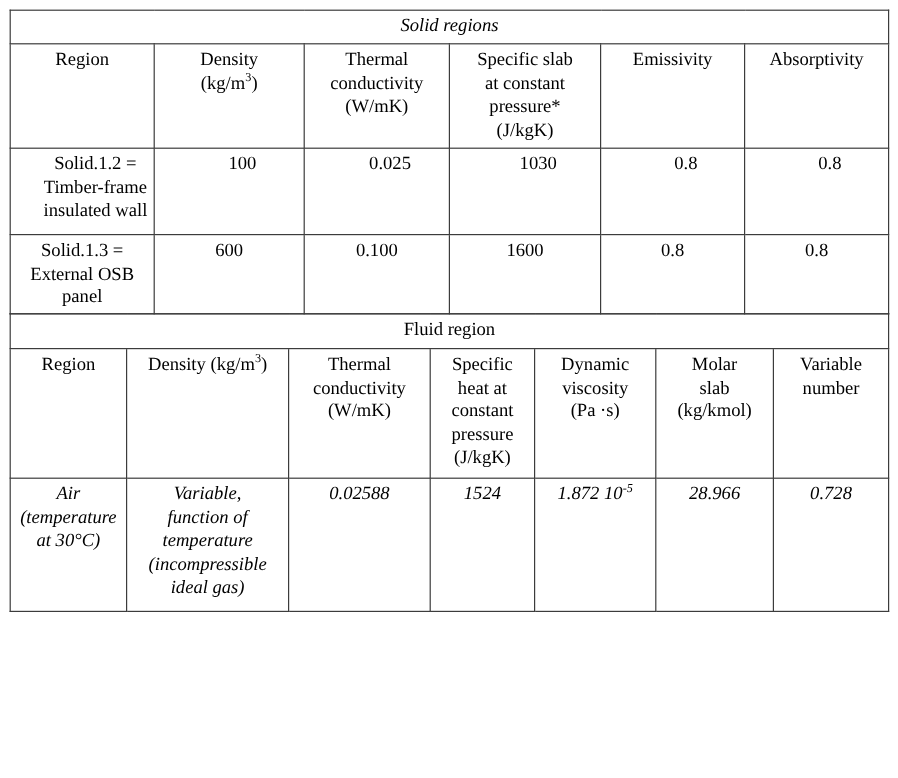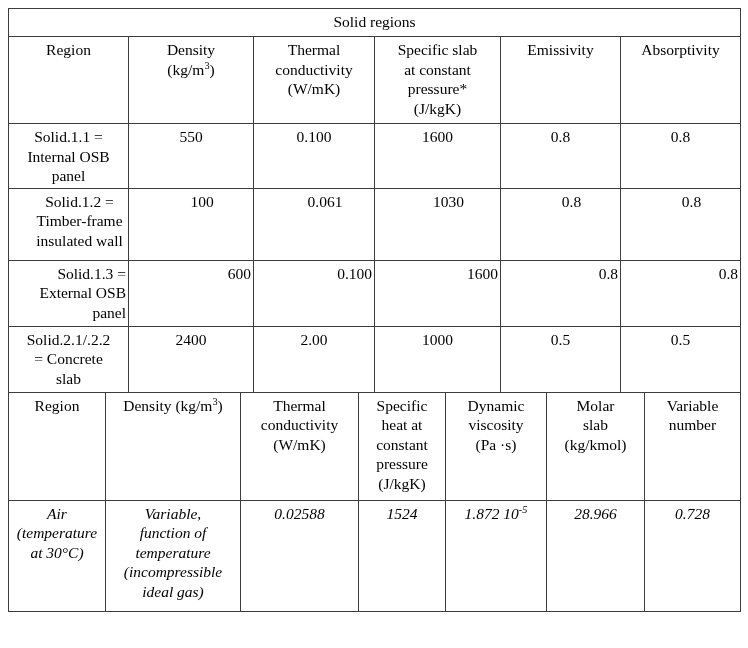--- a/index.html
+++ b/index.html
@@ -42,25 +42,25 @@
   td.section-title {
     text-align: center;
     vertical-align: middle;
     height: 22px;
     padding-top: 2px;
   }
   td.hdr {
     vertical-align: top;
   }
   
-  tr.r-title-solid td { height: 22px; }
+  tr.r-title-solid td { height: 22px; font-style: italic; }
   tr.r-head-solid td  { height: 81px; }
   tr.r-s1 td { height: 58px; }
   tr.r-s2 td { height: 66px; padding-left: 24px; }
-  tr.r-s3 td { height: 60px; text-align: right; }
+  tr.r-s3 td { height: 60px; }
   tr.r-s4 td { height: 60px; }
   
   tr.r-title-fluid td { height: 23px; }
   tr.r-head-fluid td  { height: 102px; }
   tr.r-f1 td { height: 105px; font-style: italic; }
 
   sup {
     font-size: 0.66em;
     vertical-align: super;
     line-height: 0;
@@ -105,85 +105,64 @@
           <span>(J/kgK)</span>
         </td>
         <td class="hdr">
           <span>Emissivity</span>
         </td>
         <td class="hdr">
           <span>Absorptivity</span>
         </td>
       </tr>
 
-      <tr class="r-s1">
-        <td>
-          <span>Solid.1.1 =</span><br>
-          <span>Internal OSB</span><br>
-          <span>panel</span>
-        </td>
-        <td>550</td>
-        <td>0.100</td>
-        <td>1600</td>
-        <td>0.8</td>
-        <td>0.8</td>
-      </tr>
 
       <tr class="r-s2">
         <td>
           <span>Solid.1.2 =</span><br>
           <span>Timber-frame</span><br>
           <span>insulated wall</span>
         </td>
         <td>100</td>
-        <td>0.061</td>
+        <td>0.025</td>
         <td>1030</td>
         <td>0.8</td>
         <td>0.8</td>
       </tr>
 
       <tr class="r-s3">
         <td>
           <span>Solid.1.3 =</span><br>
           <span>External OSB</span><br>
           <span>panel</span>
         </td>
         <td>600</td>
         <td>0.100</td>
         <td>1600</td>
         <td>0.8</td>
         <td>0.8</td>
       </tr>
 
-      <tr class="r-s4">
-        <td>
-          <span>Solid.2.1/.2.2</span><br>
-          <span>= Concrete</span><br>
-          <span>slab</span>
-        </td>
-        <td>2400</td>
-        <td>2.00</td>
-        <td>1000</td>
-        <td>0.5</td>
-        <td>0.5</td>
-      </tr>
     </tbody>
   </table>
 
   <table class="prop-table" style="margin-top:-1px;">
     <colgroup>
       <col style="width:97px">
       <col style="width:135px">
       <col style="width:118px">
       <col style="width:87px">
       <col style="width:101px">
       <col style="width:98px">
       <col style="width:96px">
     </colgroup>
     <tbody>
+      <tr class="r-title-fluid">
+        <td class="section-title" colspan="7">Fluid region</td>
+      </tr>
       <tr class="r-head-fluid">
         <td class="hdr">
           <span>Region</span>
         </td>
         <td class="hdr">
           <span class="nowrap"><span>Density (kg/m</span><sup>3</sup><span>)</span></span>
         </td>
         <td class="hdr">
           <span>Thermal</span><br>
           <span>conductivity</span><br>

